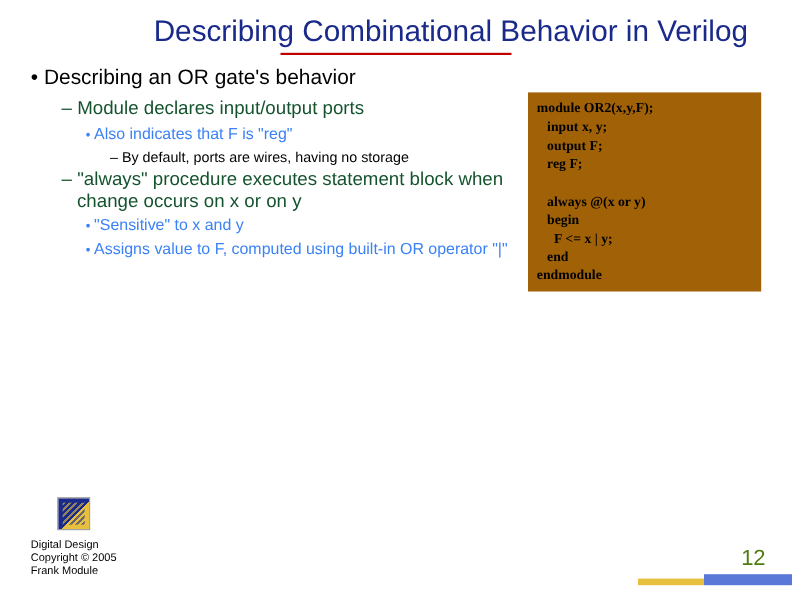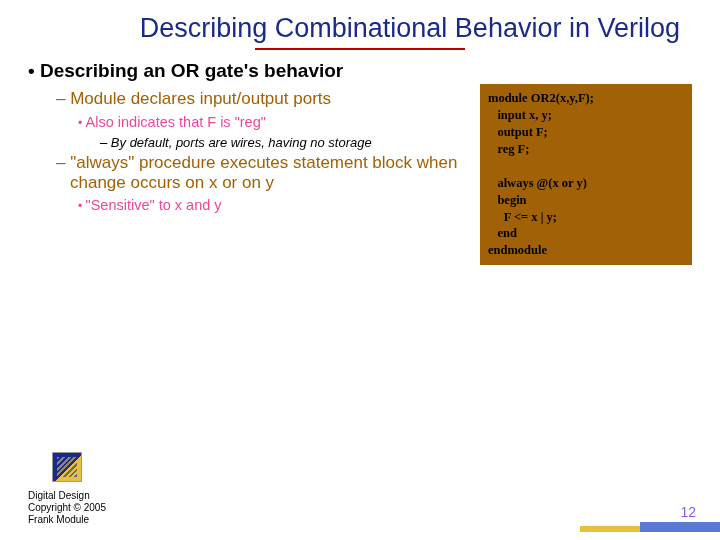--- a/index.html
+++ b/index.html
@@ -32,60 +32,59 @@
   .left {
     flex: 1;
     padding-right: 10px;
   }
   .right {
     width: 220px;
     padding-left: 8px;
   }
   .b1 {
     font-size: 19px;
-    font-weight: 700;
+    font-weight: 400;
     color: #000;
     margin-bottom: 6px;
     line-height: 1.2;
   }
   .b1::before {
     content: "• ";
   }
   .b2wrap { margin-left: 28px; }
   .b2 {
     font-size: 17px;
     font-weight: 400;
-    color: #a16207;
+    color: #14532d;
     margin: 2px 0 2px;
     line-height: 1.2;
     text-indent: -14px;
     padding-left: 14px;
   }
   .b2::before { content: "– "; }
   .b3wrap { margin-left: 22px; }
   .b3 {
     font-size: 14.5px;
     font-weight: 400;
-    color: #ec4899;
+    color: #3b82f6;
     margin: 4px 0;
     line-height: 1.2;
     text-indent: -10px;
     padding-left: 10px;
   }
   .b3::before { content: "• "; font-size: 12px; }
   .b4wrap { margin-left: 22px; }
   .b4 {
     font-size: 13px;
     font-weight: 400;
     color: #000;
     margin: 2px 0;
     line-height: 1.2;
     text-indent: -12px;
     padding-left: 12px;
-    font-style: italic;
   }
   .b4::before { content: "– "; }
   .code {
     background: #a16207;
     font-family: Liberation Serif, serif;
     font-size: 12.5px;
     font-weight: bold;
     padding: 6px 6px 6px 8px;
     line-height: 1.35;
     white-space: pre;
@@ -115,22 +114,22 @@
     opacity:0.6;
   }
   .footer-text {
     font-size: 10px;
     line-height: 1.2;
   }
   .pagenum {
     position: absolute;
     right: 24px;
     bottom: 20px;
-    font-size: 14px;
-    color: #8b5cf6;
+    font-size: 20px;
+    color: #4d7c0f;
   }
   .deco-blue {
     position: absolute;
     right: 0;
     bottom: 8px;
     width: 80px;
     height: 10px;
     background: #5a78d8;
   }
   .deco-gold {
@@ -155,20 +154,21 @@
       <div class="b2">Module declares input/output ports</div>
       <div class="b3wrap">
         <div class="b3">Also indicates that F is "reg"</div>
         <div class="b4wrap">
           <div class="b4">By default, ports are wires, having no storage</div>
         </div>
       </div>
       <div class="b2">"always" procedure executes statement block when change occurs on x or on y</div>
       <div class="b3wrap">
         <div class="b3">"Sensitive" to x and y</div>
+        <div class="b3">Assigns value to F, computed using built-in OR operator "|"</div>
       </div>
     </div>
   </div>
   <div class="right">
     <div class="code">module OR2(x,y,F);
    input x, y;
    output F;
    reg F;
 
    always @(x or y)

